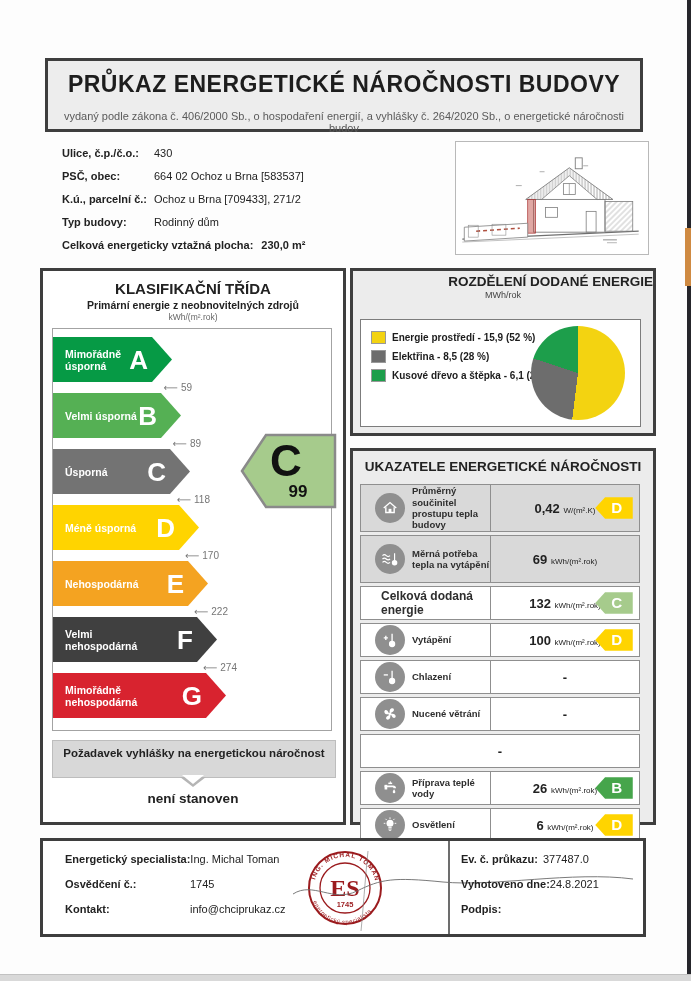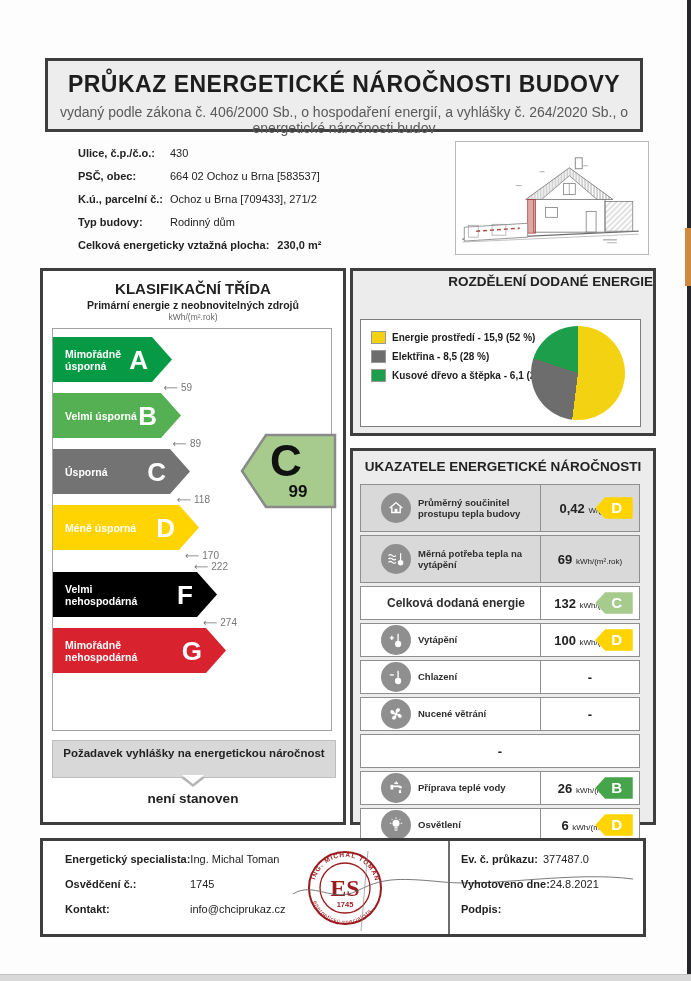--- a/index.html
+++ b/index.html
@@ -3,24 +3,24 @@
 <meta charset="utf-8">
 <style>
   html,body{margin:0;padding:0;background:#fff;}
   .page{position:relative;width:691px;height:981px;background:#fdfdfd;overflow:hidden;
         font-family:"Liberation Sans", sans-serif;color:#222;}
 
   
   .header-box{position:absolute;left:45px;top:58px;width:592px;height:68px;
     background:#ededed;border:3px solid #3e3e3e;text-align:center;}
   .header-title{margin-top:10px;font-size:23px;font-weight:bold;letter-spacing:.5px;color:#1d1d1d;}
-  .header-sub{margin-top:6px;font-size:14px;color:#5a5a5a;}
-
-  
-  .info{position:absolute;left:62px;top:147px;width:380px;font-size:11px;margin-left:16px;}
+  .header-sub{margin-top:12px;font-size:11px;color:#5a5a5a;}
+
+  
+  .info{position:absolute;left:62px;top:147px;width:380px;font-size:11px;}
   .info-row{height:23px;display:flex;align-items:flex-start;}
   .info-label{font-weight:bold;min-width:92px;}
   .info-row.wide .info-label{min-width:0;margin-right:8px;}
   .info-row.wide .info-value{font-weight:bold;}
 
   .sketch-box{position:absolute;left:455px;top:141px;width:192px;height:112px;
     border:1.5px solid #b9b9b9;background:#fff;}
 
   
   .class-box{position:absolute;left:40px;top:268px;width:300px;height:551px;
@@ -71,21 +71,21 @@
 
   
   .ind-box{position:absolute;left:350px;top:448px;width:300px;height:371px;
     border:3px solid #3e3e3e;background:#ececec;}
   .ind-title{margin-top:8px;text-align:center;font-size:13.5px;font-weight:bold;}
   .ind-rows{position:absolute;left:7px;top:33px;width:280px;}
   .ind-row{display:flex;border:1px solid #8f8f8f;background:#fff;margin-bottom:3px;align-items:stretch;}
   .ind-row.shaded{background:#d9d9d9;}
   .ind-row.tall{height:46px;}
   .ind-row.std{height:32px;}
-  .ind-left{width:180px;display:flex;align-items:center;border-right:1.5px solid #8f8f8f;padding-left:20px;box-sizing:border-box;}
+  .ind-left{width:130px;display:flex;align-items:center;border-right:1.5px solid #8f8f8f;padding-left:14px;box-sizing:border-box;}
   .icon-circle{flex:0 0 auto;width:30px;height:30px;border-radius:50%;background:#8f8f8f;
     display:flex;align-items:center;justify-content:center;margin-right:7px;}
   .icon-circle svg{width:20px;height:20px;}
   .ind-label{font-size:9.5px;font-weight:bold;color:#2e2e2e;line-height:1.2;}
   .ind-label.big{font-size:12px;padding-left:6px;}
   .ind-right{flex:1;display:flex;align-items:center;justify-content:center;position:relative;}
   .ind-value{font-size:13px;font-weight:bold;}
   .unit{font-size:8px;font-weight:normal;color:#222;}
   .badge-wrap{position:absolute;right:5px;top:50%;transform:translateY(-50%);width:40px;height:25px;}
   .badge-svg{width:40px;height:25px;}
@@ -201,24 +201,30 @@
       <div class="th" style="width:157px"><span class="th-arrow"></span><span>118</span></div>
 
       <div class="crow">
           <div class="arrow" style="width: 146px; background: rgb(255, 212, 0);">
         <span class="clabel">Méně úsporná</span>
         <span class="cletter">D</span>
           </div>
         </div>
       <div class="th" style="width:166px"><span class="th-arrow"></span><span>170</span></div>
 
+      <div class="crow">
+          <div class="arrow" style="width: 155px; background: rgb(244, 163, 33);">
+        <span class="clabel">Nehospodárná</span>
+        <span class="cletter">E</span>
+          </div>
+        </div>
       <div class="th" style="width:175px"><span class="th-arrow"></span><span>222</span></div>
 
       <div class="crow">
-          <div class="arrow" style="width: 164px; background: #000000;">
+          <div class="arrow" style="width: 164px; background: #404040;">
         <span class="clabel">Velmi nehospodárná</span>
         <span class="cletter">F</span>
           </div>
         </div>
       <div class="th" style="width:184px"><span class="th-arrow"></span><span>274</span></div>
 
       <div class="crow">
           <div class="arrow" style="width: 173px; background: rgb(216, 35, 47);">
         <span class="clabel">Mimořádně nehospodárná</span>
         <span class="cletter">G</span>
@@ -233,20 +239,21 @@
     </svg>
 
     <div class="req-box">Požadavek vyhlášky na energetickou náročnost</div>
     <div class="req-notch-outer"></div>
     <div class="req-notch-inner"></div>
     <div class="req-value">není stanoven</div>
   </div>
 
   <div class="pie-box">
     <div class="pie-title">ROZDĚLENÍ DODANÉ ENERGIE</div>
+    <div class="pie-unit">MWh/rok</div>
     <div class="pie-inner">
       <div class="legend">
         <div class="legend-item">
           <span class="swatch" style="background: rgb(243, 211, 17);"></span>
           <span>Energie prostředí - 15,9 (52 %)</span>
         </div>
         <div class="legend-item">
           <span class="swatch" style="background: rgb(109, 109, 109);"></span>
           <span>Elektřina - 8,5 (28 %)</span>
         </div>

